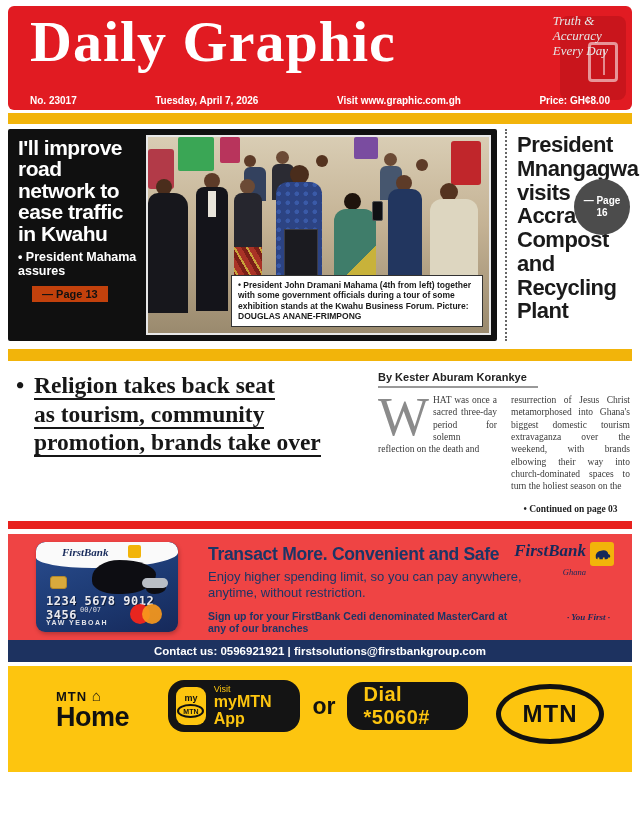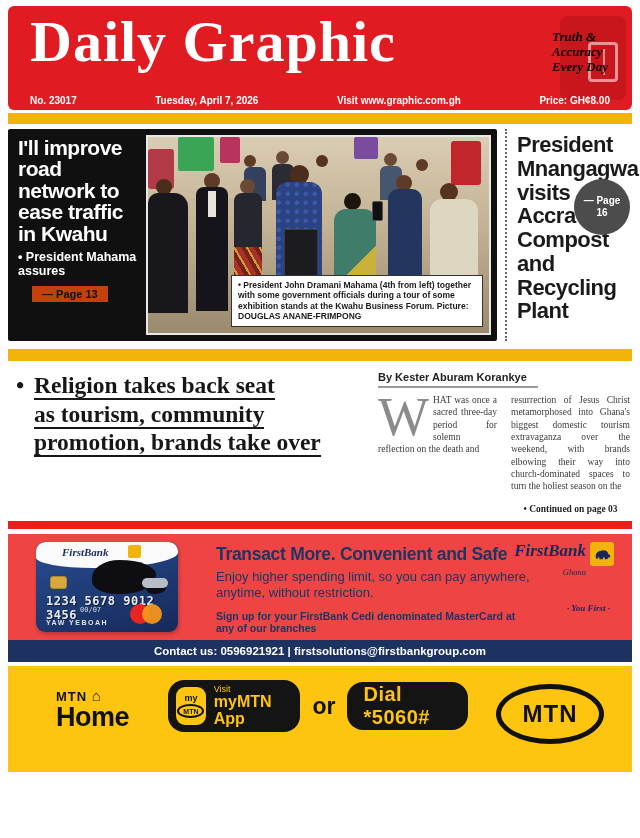--- a/index.html
+++ b/index.html
@@ -4,21 +4,21 @@
 <style>
   * { margin:0; padding:0; box-sizing:border-box; }
   html,body { width:640px; background:#fff; font-family:"Liberation Sans", sans-serif; }
   body { height:838px; overflow:hidden; }
   .wrap { padding:6px 8px 0 8px; }
 
   
   .masthead { position:relative; height:104px; background:#e11b22; border-radius:6px; overflow:hidden; }
   .mast-title { position:absolute; left:22px; top:2px; font-family:"Liberation Serif", serif; font-weight:700; font-size:58px; color:#fff; letter-spacing:1px; }
   .motto-box { position:absolute; right:6px; top:10px; width:66px; height:84px; background:#c9151c; border-radius:8px; }
-  .motto { position:absolute; right:24px; top:24px; text-align:left; font-family:"Liberation Serif", serif; font-style:italic; font-weight:700; font-size:13px; line-height:1.15; color:#000000; }
+  .motto { position:absolute; right:24px; top:8px; text-align:left; font-family:"Liberation Serif", serif; font-style:italic; font-weight:400; font-size:13px; line-height:1.15; color:#e5e5e5; }
   .book-icon { position:absolute; right:8px; top:26px; width:30px; height:40px; border:3px solid rgba(255,255,255,.55); border-radius:4px; }
   .book-icon::after { content:""; position:absolute; left:50%; top:4px; bottom:4px; width:2px; background:rgba(255,255,255,.5); }
   .mast-info { position:absolute; left:0; right:0; bottom:4px; display:flex; justify-content:space-between; padding:0 22px 0 22px; color:#fff; font-size:10px; font-weight:700; }
 
   .gold-bar { height:11px; background:#f2b40a; margin-top:3px; }
   .gold-bar2 { height:12px; background:#f2b40a; margin-top:8px; }
 
   
   .top-row { display:flex; margin-top:5px; height:212px; }
   .black-panel { position:relative; flex:0 0 489px; background:#101010; border-radius:2px; }
@@ -62,30 +62,30 @@
   .fb-card-brand-sq { position:absolute; left:92px; top:3px; width:13px; height:13px; background:#f2b40a; border-radius:2px; }
   .chip { position:absolute; left:14px; top:34px; width:17px; height:13px; background:#d8a93c; border-radius:3px; border:1px solid #b3882a; }
   .map-blob { position:absolute; left:56px; top:18px; width:64px; height:34px; background:#0d0d12; border-radius:45% 60% 55% 40%/55% 45% 60% 40%; }
   .map-blob2 { position:absolute; left:110px; top:40px; width:20px; height:12px; background:#0d0d12; border-radius:50% 40% 60% 45%; }
   .gray-pill { position:absolute; right:10px; top:36px; width:26px; height:10px; background:#b9bec6; border-radius:6px; }
   .card-num { position:absolute; left:10px; top:52px; font-family:"DejaVu Sans Mono", monospace; font-size:12px; font-weight:700; color:#e9e9ee; letter-spacing:.5px; text-shadow:1px 1px 0 rgba(0,0,0,.5); }
   .card-exp { position:absolute; left:44px; top:64px; font-family:"DejaVu Sans Mono", monospace; font-size:7px; color:#d7d7de; }
   .card-name { position:absolute; left:10px; top:77px; font-size:7px; font-weight:700; letter-spacing:1.5px; color:#e3e3e8; }
   .mc-red { position:absolute; right:28px; bottom:8px; width:20px; height:20px; border-radius:50%; background:#e8261f; }
   .mc-orange { position:absolute; right:16px; bottom:8px; width:20px; height:20px; border-radius:50%; background:#f7991c; opacity:.92; }
-  .fb-text { position:absolute; left:208px; top:10px; width:320px; color:#1c3566; }
+  .fb-text { position:absolute; left:200px; top:10px; width:320px; color:#1c3566; }
   .fb-h { font-size:17.5px; font-weight:700; letter-spacing:-.3px; }
   .fb-b { margin-top:4px; font-size:13px; line-height:1.25; }
   .fb-s { margin-top:8px; font-size:10.5px; font-weight:700; }
   .fb-logo { position:absolute; right:18px; top:8px; text-align:right; }
   .fb-logo-row { display:flex; align-items:flex-start; gap:4px; }
   .fb-logo-name { font-family:"Liberation Serif", serif; font-style:italic; font-weight:700; font-size:17px; color:#16295a; line-height:1; }
   .fb-logo-sub { font-family:"Liberation Serif", serif; font-style:italic; font-size:8.5px; color:#16295a; text-align:right; margin-top:1px; margin-right:28px; }
   .fb-logo-sq { width:24px; height:24px; background:#f2b40a; border-radius:3px; display:flex; align-items:center; justify-content:center; }
-  .fb-tagline { position:absolute; right:22px; bottom:27px; font-family:"Liberation Serif", serif; font-style:italic; font-weight:700; font-size:9px; color:#16295a; }
+  .fb-tagline { position:absolute; right:22px; bottom:18px; font-family:"Liberation Serif", serif; font-style:italic; font-weight:700; font-size:9px; color:#16295a; }
   .fb-contact { height:22px; background:#1d3260; color:#fff; display:flex; align-items:center; justify-content:center; font-size:11.5px; font-weight:700; }
 
   
   .mtn { position:relative; height:106px; background:#fdc50f; margin-top:4px; color:#111; }
   .mtn-left { position:absolute; left:48px; top:22px; line-height:1; }
   .mtn-left .l1 { font-size:13px; font-weight:700; letter-spacing:1px; }
   .mtn-left .l1 .house { font-size:15px; }
   .mtn-left .l2 { font-size:27px; font-weight:800; letter-spacing:-.5px; margin-top:1px; }
   .mtn-center { position:absolute; left:160px; top:14px; width:300px; }
   .mtn-pills { display:flex; align-items:center; gap:12px; }

